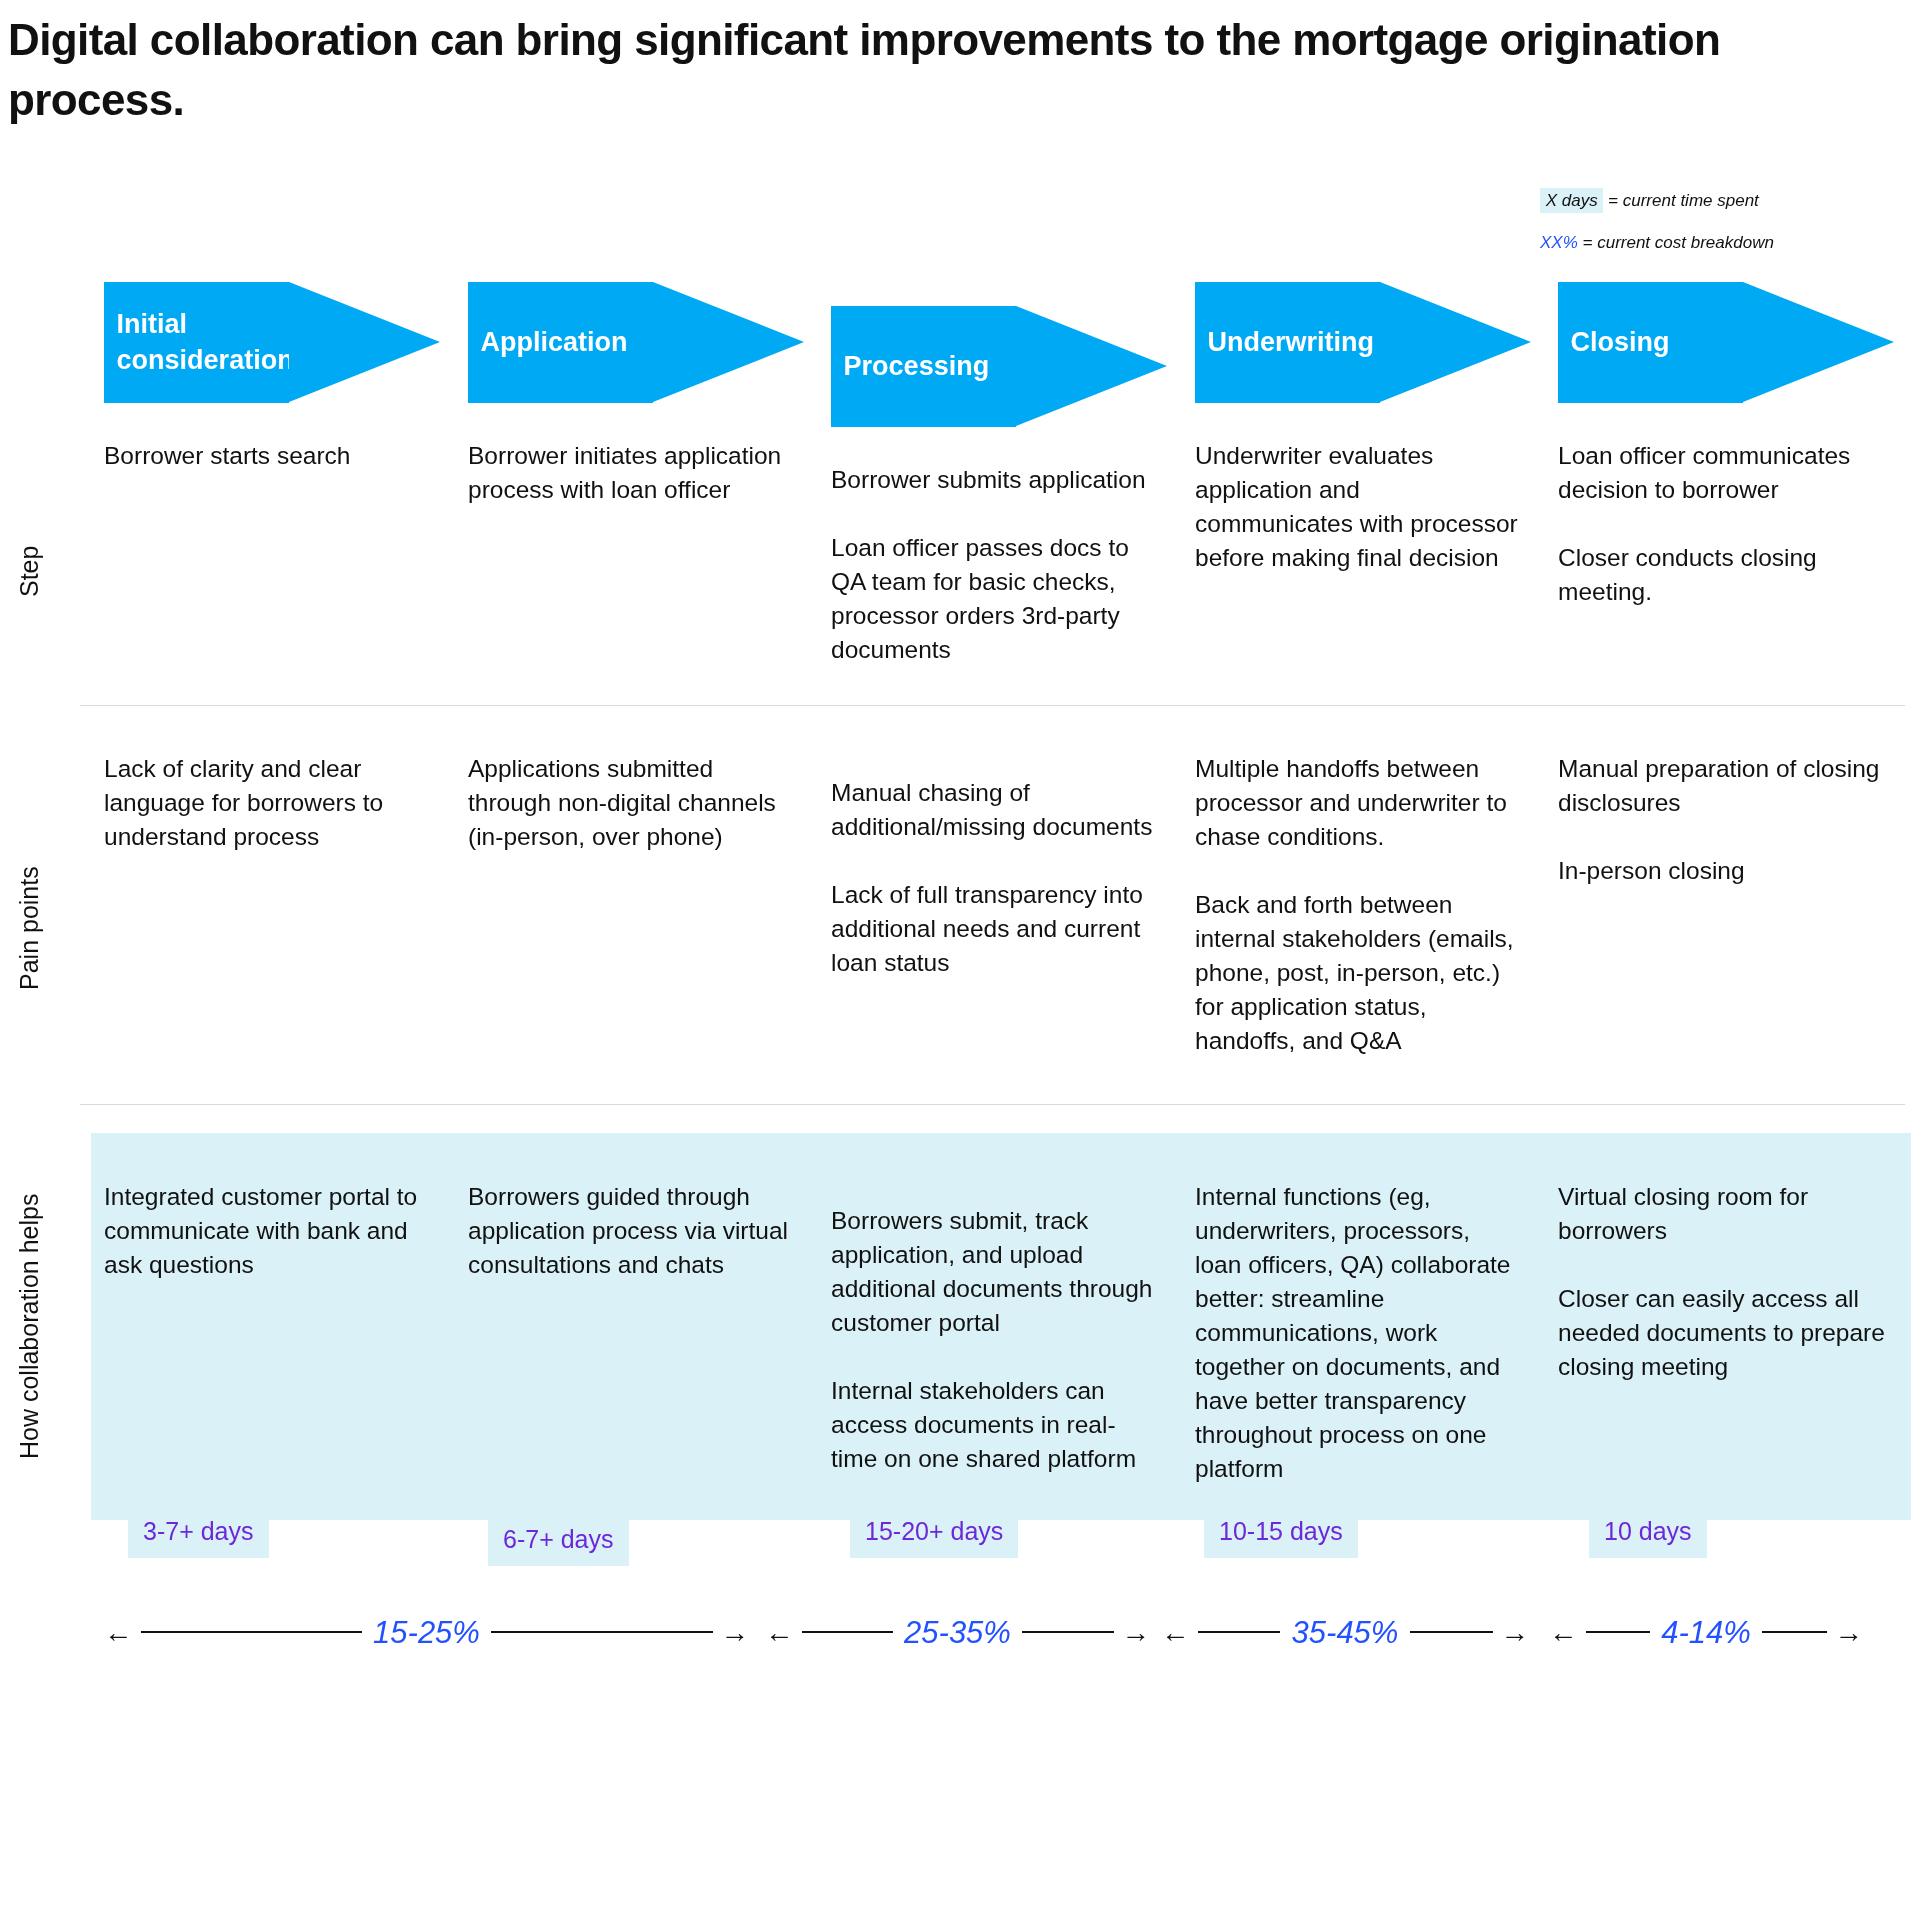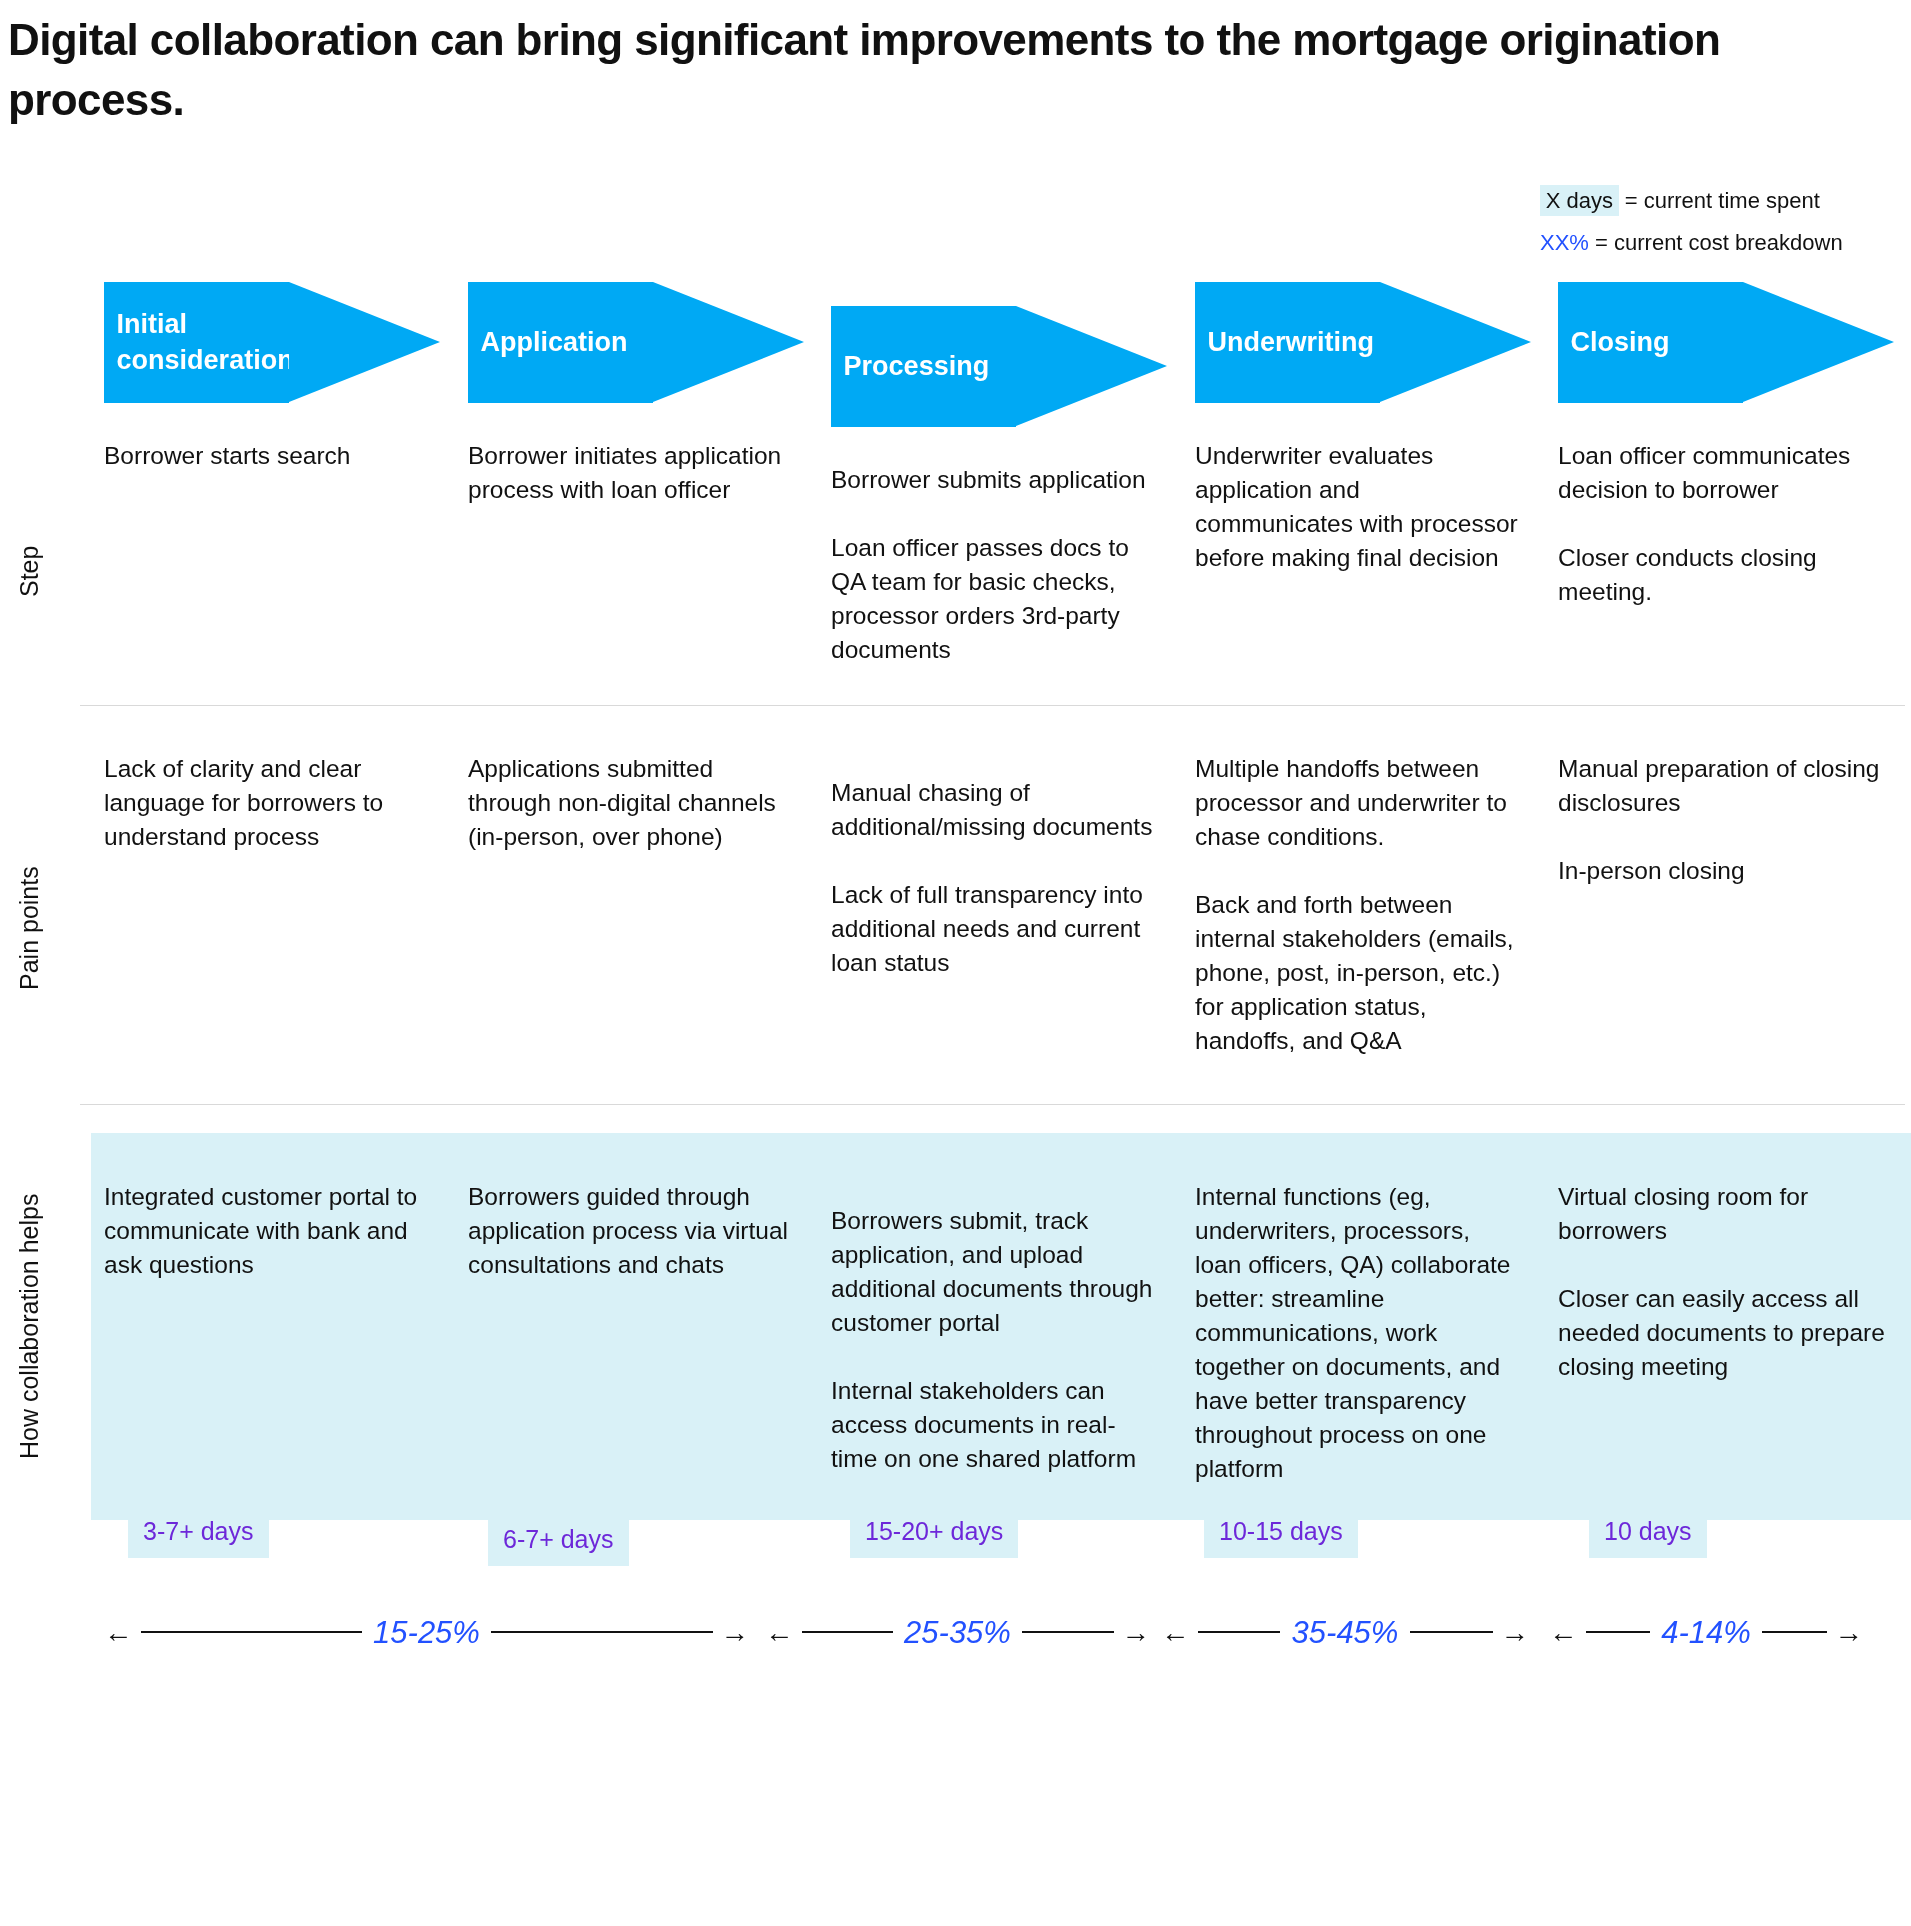--- a/index.html
+++ b/index.html
@@ -10,21 +10,21 @@
     font-family:"Liberation Sans",sans-serif;
     color:#111;
     overflow:hidden;
   }
   .title{
     position:absolute;left:8px;top:10.3px;width:1746px;
     font-size:44px;font-weight:bold;line-height:1.36;color:#111;
     letter-spacing:-0.6px;
   }
   
-  .legend{position:absolute;left:1540px;top:180px;font-size:22px;line-height:42px;color:#111;}
+  .legend{position:absolute;left:1540px;top:180px;font-size:17px;line-height:42px;color:#111;font-style:italic;}
   .legend .hl{background:var(--band,#D9F1F7);padding:3.4px 5.7px;}
   .legend .blue{color:var(--pctblue,#2251FF);}
   
   .rowlabel{
     position:absolute;left:15px;width:32px;
     writing-mode:vertical-rl;transform:rotate(180deg);
     text-align:center;font-size:25px;color:#111;
   }
   .rl-step{top:439px;height:265px;}
   .rl-pain{top:752px;height:352px;}

